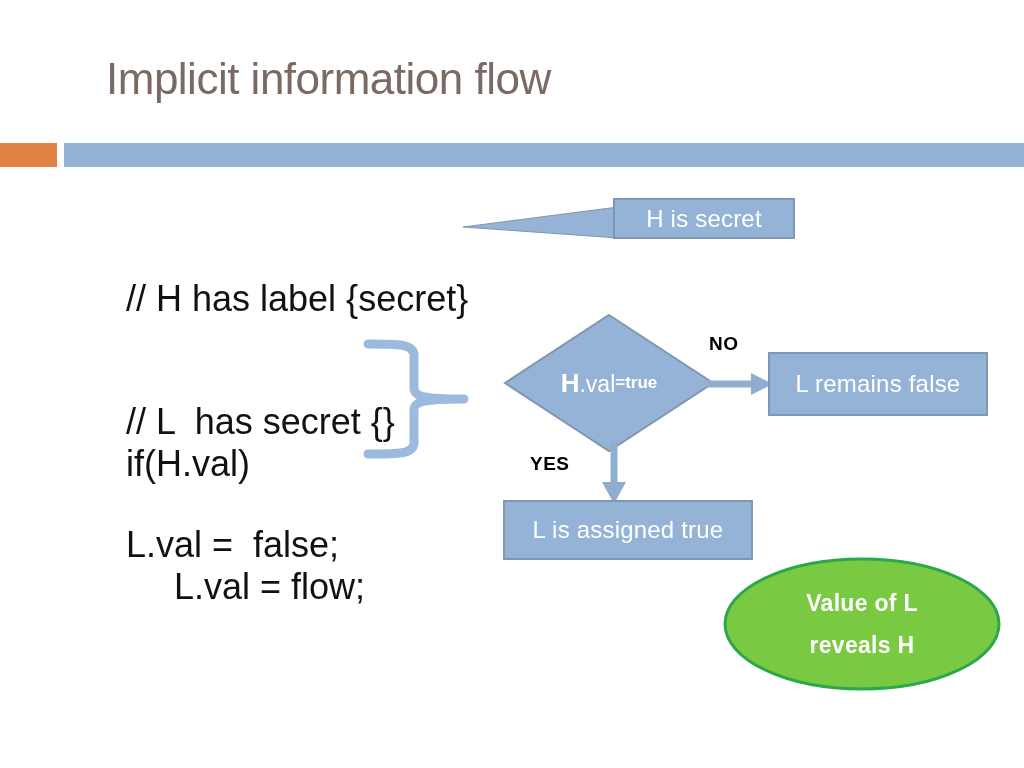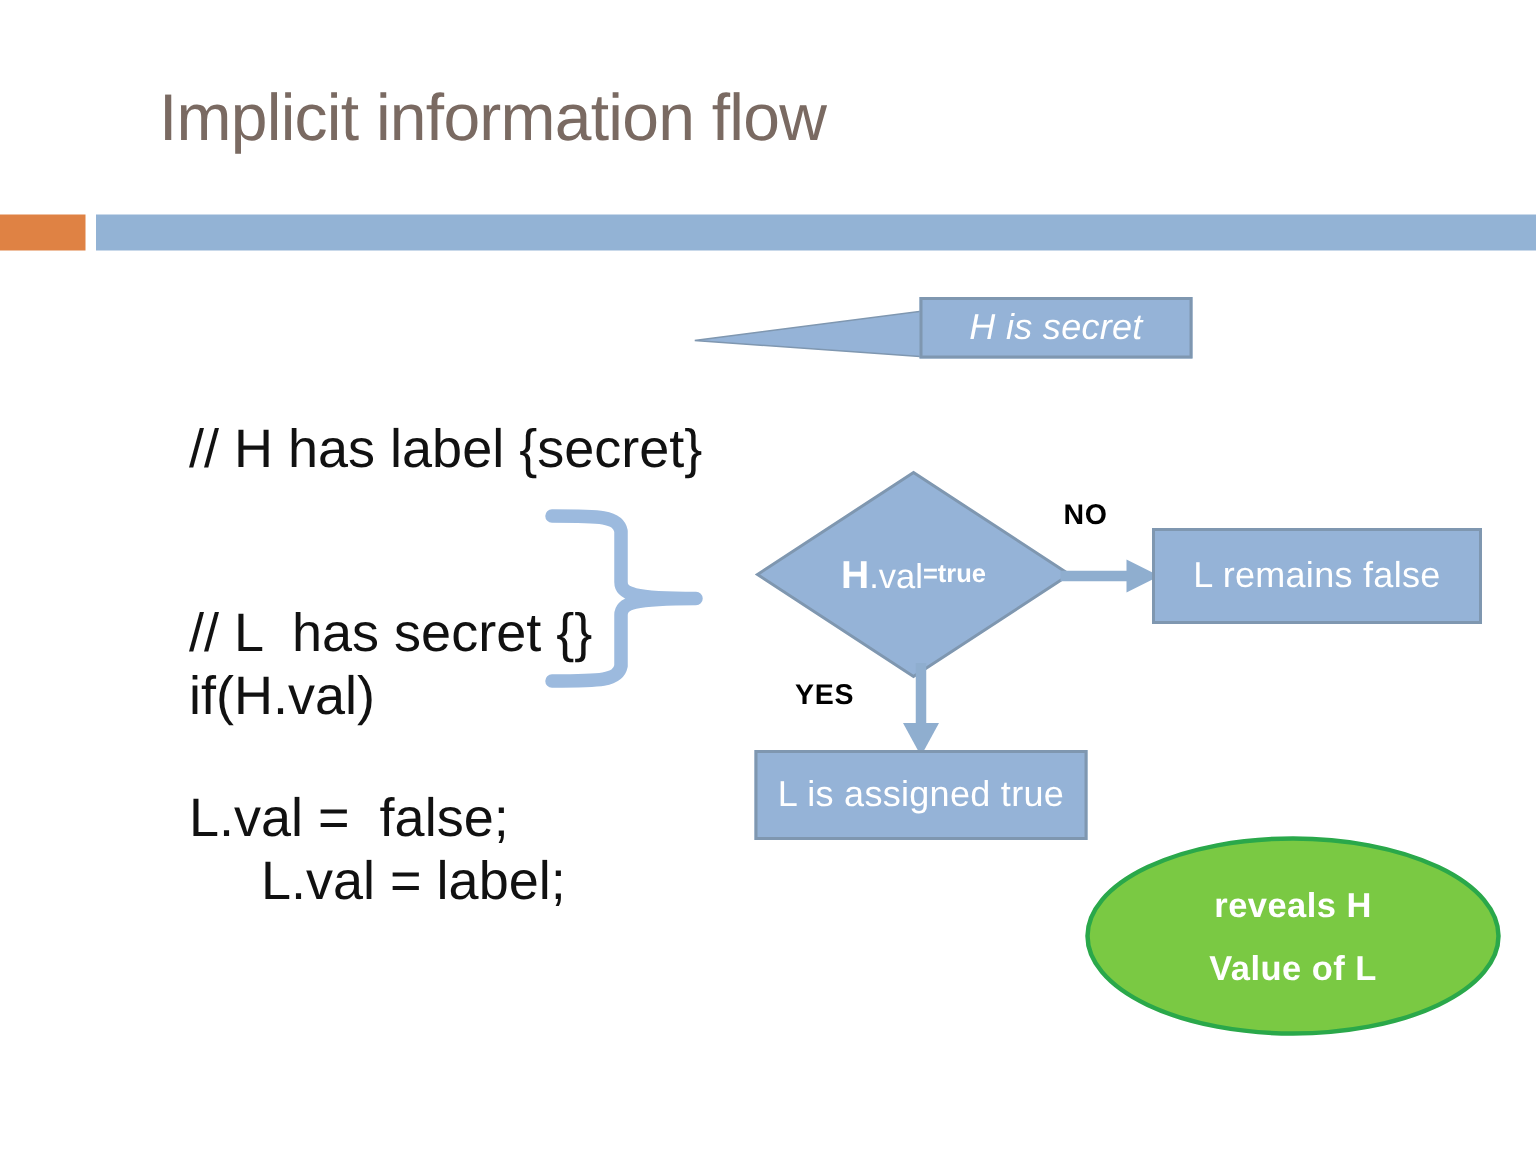--- a/index.html
+++ b/index.html
@@ -72,21 +72,20 @@
     font-size: 24px;
     letter-spacing: 0.2px;
   }
 
   
   #callout-secret {
     left: 613px;
     top: 198px;
     width: 182px;
     height: 41px;
-    font-style: italic;
   }
   .callout-tail {
     position: absolute;
     left: 463px;
     top: 205px;
     width: 155px;
     height: 36px;
     pointer-events: none;
   }
 
@@ -129,21 +128,21 @@
   
   #box-remains-false {
     left: 768px;
     top: 352px;
     width: 220px;
     height: 64px;
   }
   #box-assigned-true {
     left: 503px;
     top: 500px;
-    width: 222px;
+    width: 250px;
     height: 60px;
   }
 
   
   .branch-label {
     position: absolute;
     font-size: 19px;
     font-weight: 700;
     color: #000000;
     letter-spacing: 0.5px;
@@ -195,21 +194,21 @@
 <div class="divider-bar"></div>
 
 <div class="code-block code-top">
   <div>// H has label {secret}</div>
   <div>// L  has secret {}</div>
   <div>L.val =  false;</div>
 </div>
 
 <div class="code-block code-bottom">
   <div>if(H.val)</div>
-  <div class="code-indent">L.val = label;</div>
+  <div class="code-indent">L.val = flow;</div>
 </div>
 
 <svg class="callout-tail" viewBox="0 0 155 36">
   <polygon points="0,22 155,2 155,33" fill="#95b3d7" stroke="#7f97b0" stroke-width="1"></polygon>
 </svg>
 
 <div class="flow-box" id="callout-secret">
   <span>H is secret</span>
 </div>
 
@@ -252,16 +251,16 @@
 
 <div class="flow-box" id="box-assigned-true">
   <span>L is assigned true</span>
 </div>
 
 <div class="ellipse-wrap">
   <svg width="278" height="134" viewBox="0 0 278 134">
     <ellipse cx="139" cy="67" rx="137" ry="65" fill="#7ac943" stroke="#2aa84a" stroke-width="3"></ellipse>
   </svg>
   <div class="ellipse-label">
+    <div>Value of L</div>
     <div>reveals H</div>
-    <div>Value of L</div>
   </div>
 </div>
 
 </body></html>

